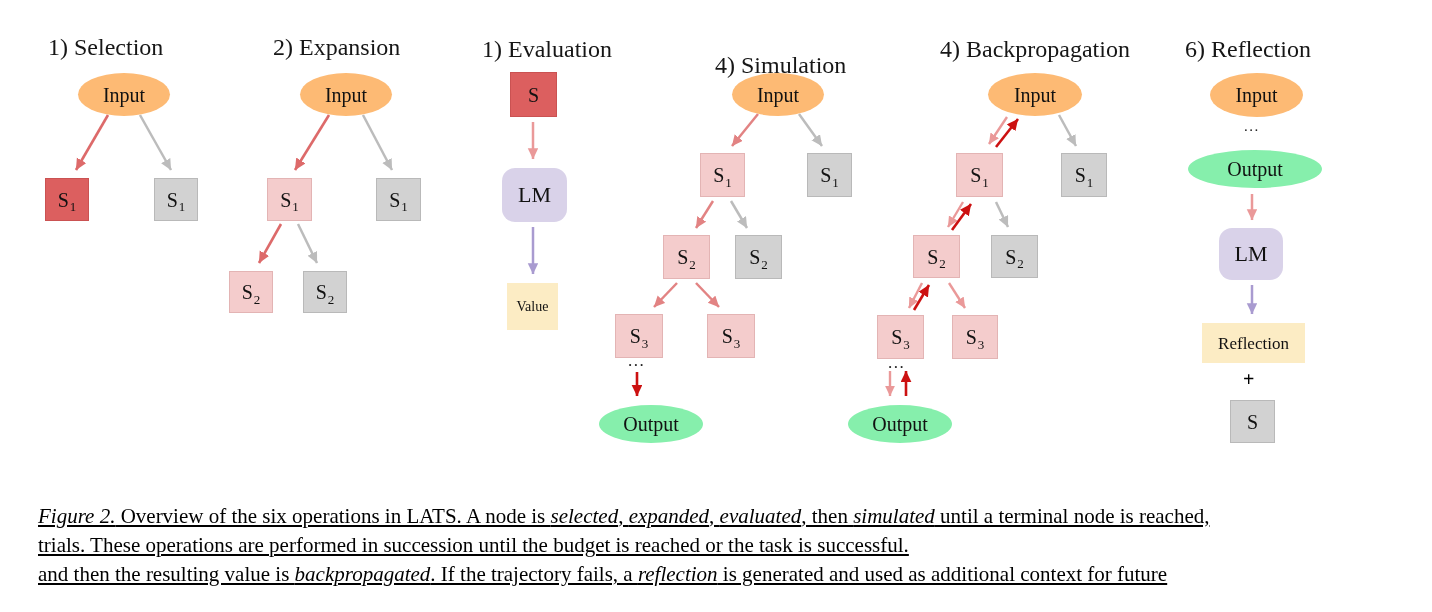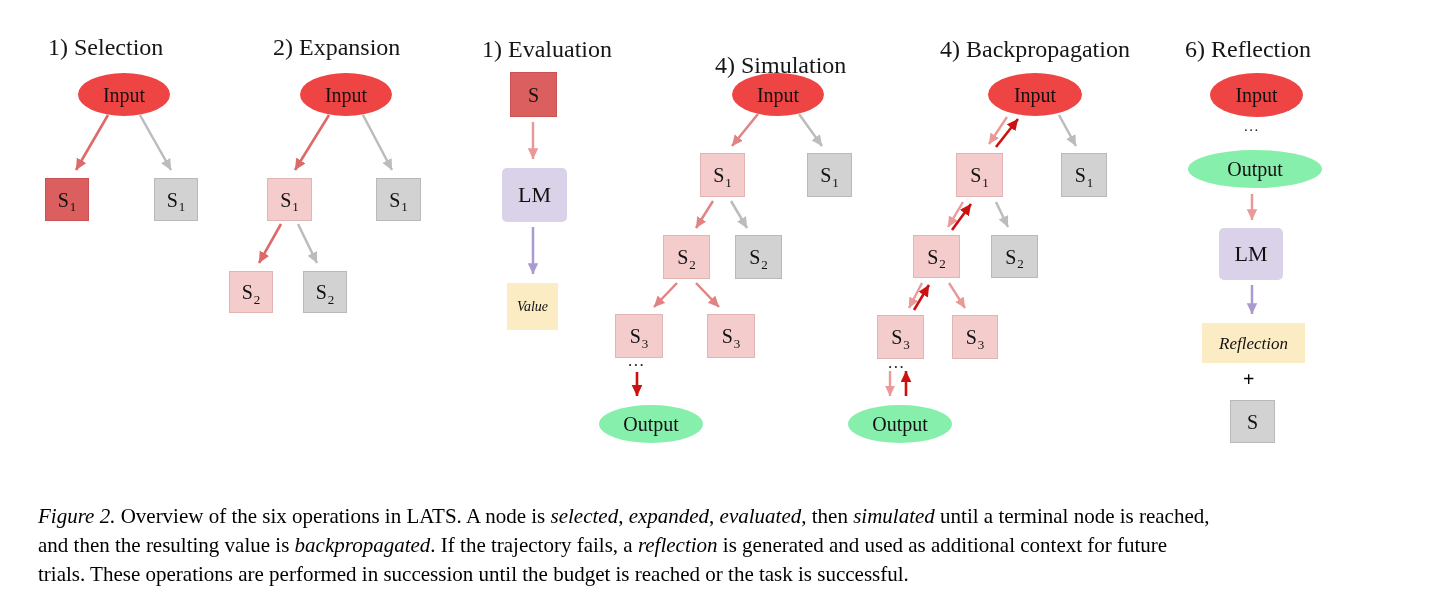--- a/index.html
+++ b/index.html
@@ -7,38 +7,38 @@
     position:relative; width:1432px; height:612px; background:#ffffff;
     font-family:"Liberation Serif", serif; color:#111; overflow:hidden;
   }
   .arrows { position:absolute; left:0; top:0; }
   .panel-title { position:absolute; font-size:24px; white-space:nowrap; color:#161616; }
   .node {
     position:absolute; display:flex; align-items:center; justify-content:center;
     box-sizing:border-box; text-align:center;
   }
   .ellipse { border-radius:50%; }
-  .rounded  { border-radius:5px; }
-  .blue   { background:#ef4444; }
+  .rounded  { border-radius:13px; }
+  .blue   { background:#fdba74; }
   .red    { background:#dc5f5f; border:1px solid #ca5252; }
   .pink   { background:#f4cccc; border:1px solid #e3b4b4; }
   .graybx { background:#d2d2d2; border:1px solid #b9b9b9; }
   .purple { background:#d9d2e9; }
-  .yellow { background:#fcecc4;font-style:italic; }
+  .yellow { background:#fcecc4; }
   .green  { background:#86efac; }
   .lab      { font-size:20px; line-height:1; }
   .lab-lm   { font-size:22px; line-height:1; }
   .lab-sm   { font-size:14px; line-height:1; }
   .lab-mid  { font-size:17px; line-height:1; }
   .sub { font-size:13px; line-height:1; position:relative; top:7px; margin-left:1px; }
   .dots { position:absolute; font-size:17px; letter-spacing:1.5px; color:#222; line-height:1; }
   .plus { position:absolute; font-size:20px; font-weight:700; color:#000; line-height:1; }
   .caption {
     position:absolute; left:38px; top:502px; width:1372px;
-    font-size:21px; line-height:29px; color:#000;
+    font-size:21px; line-height:29px; color:#000;text-decoration:underline;
   }
   .caption em { font-style:italic; }
   .caption .cap-line { white-space:nowrap; }
 </style>
 </head>
 <body>
 
 <div class="figure">
 
   <svg class="arrows" width="1432" height="490">
@@ -242,17 +242,17 @@
     </div>
     <div class="plus" style="left:1243px; top:369px">+</div>
     <div class="node graybx" style="left:1230px; top:400px; width:45px; height:43px">
       <span class="lab">S</span>
     </div>
   </section>
 
   
   <div class="caption">
     <div class="cap-line"><em>Figure 2.</em><span> Overview of the six operations in LATS. A node is </span><em>selected</em><span>, </span><em>expanded</em><span>, </span><em>evaluated</em><span>, then </span><em>simulated</em><span> until a terminal node is reached,</span></div>
+    <div class="cap-line"><span>trials. These operations are performed in succession until the budget is reached or the task is successful.</span></div>
     <div class="cap-line"><span>and then the resulting value is </span><em>backpropagated</em><span>. If the trajectory fails, a </span><em>reflection</em><span> is generated and used as additional context for future</span></div>
-    <div class="cap-line"><span>trials. These operations are performed in succession until the budget is reached or the task is successful.</span></div>
   </div>
 
 </div>
 
 </body></html>

